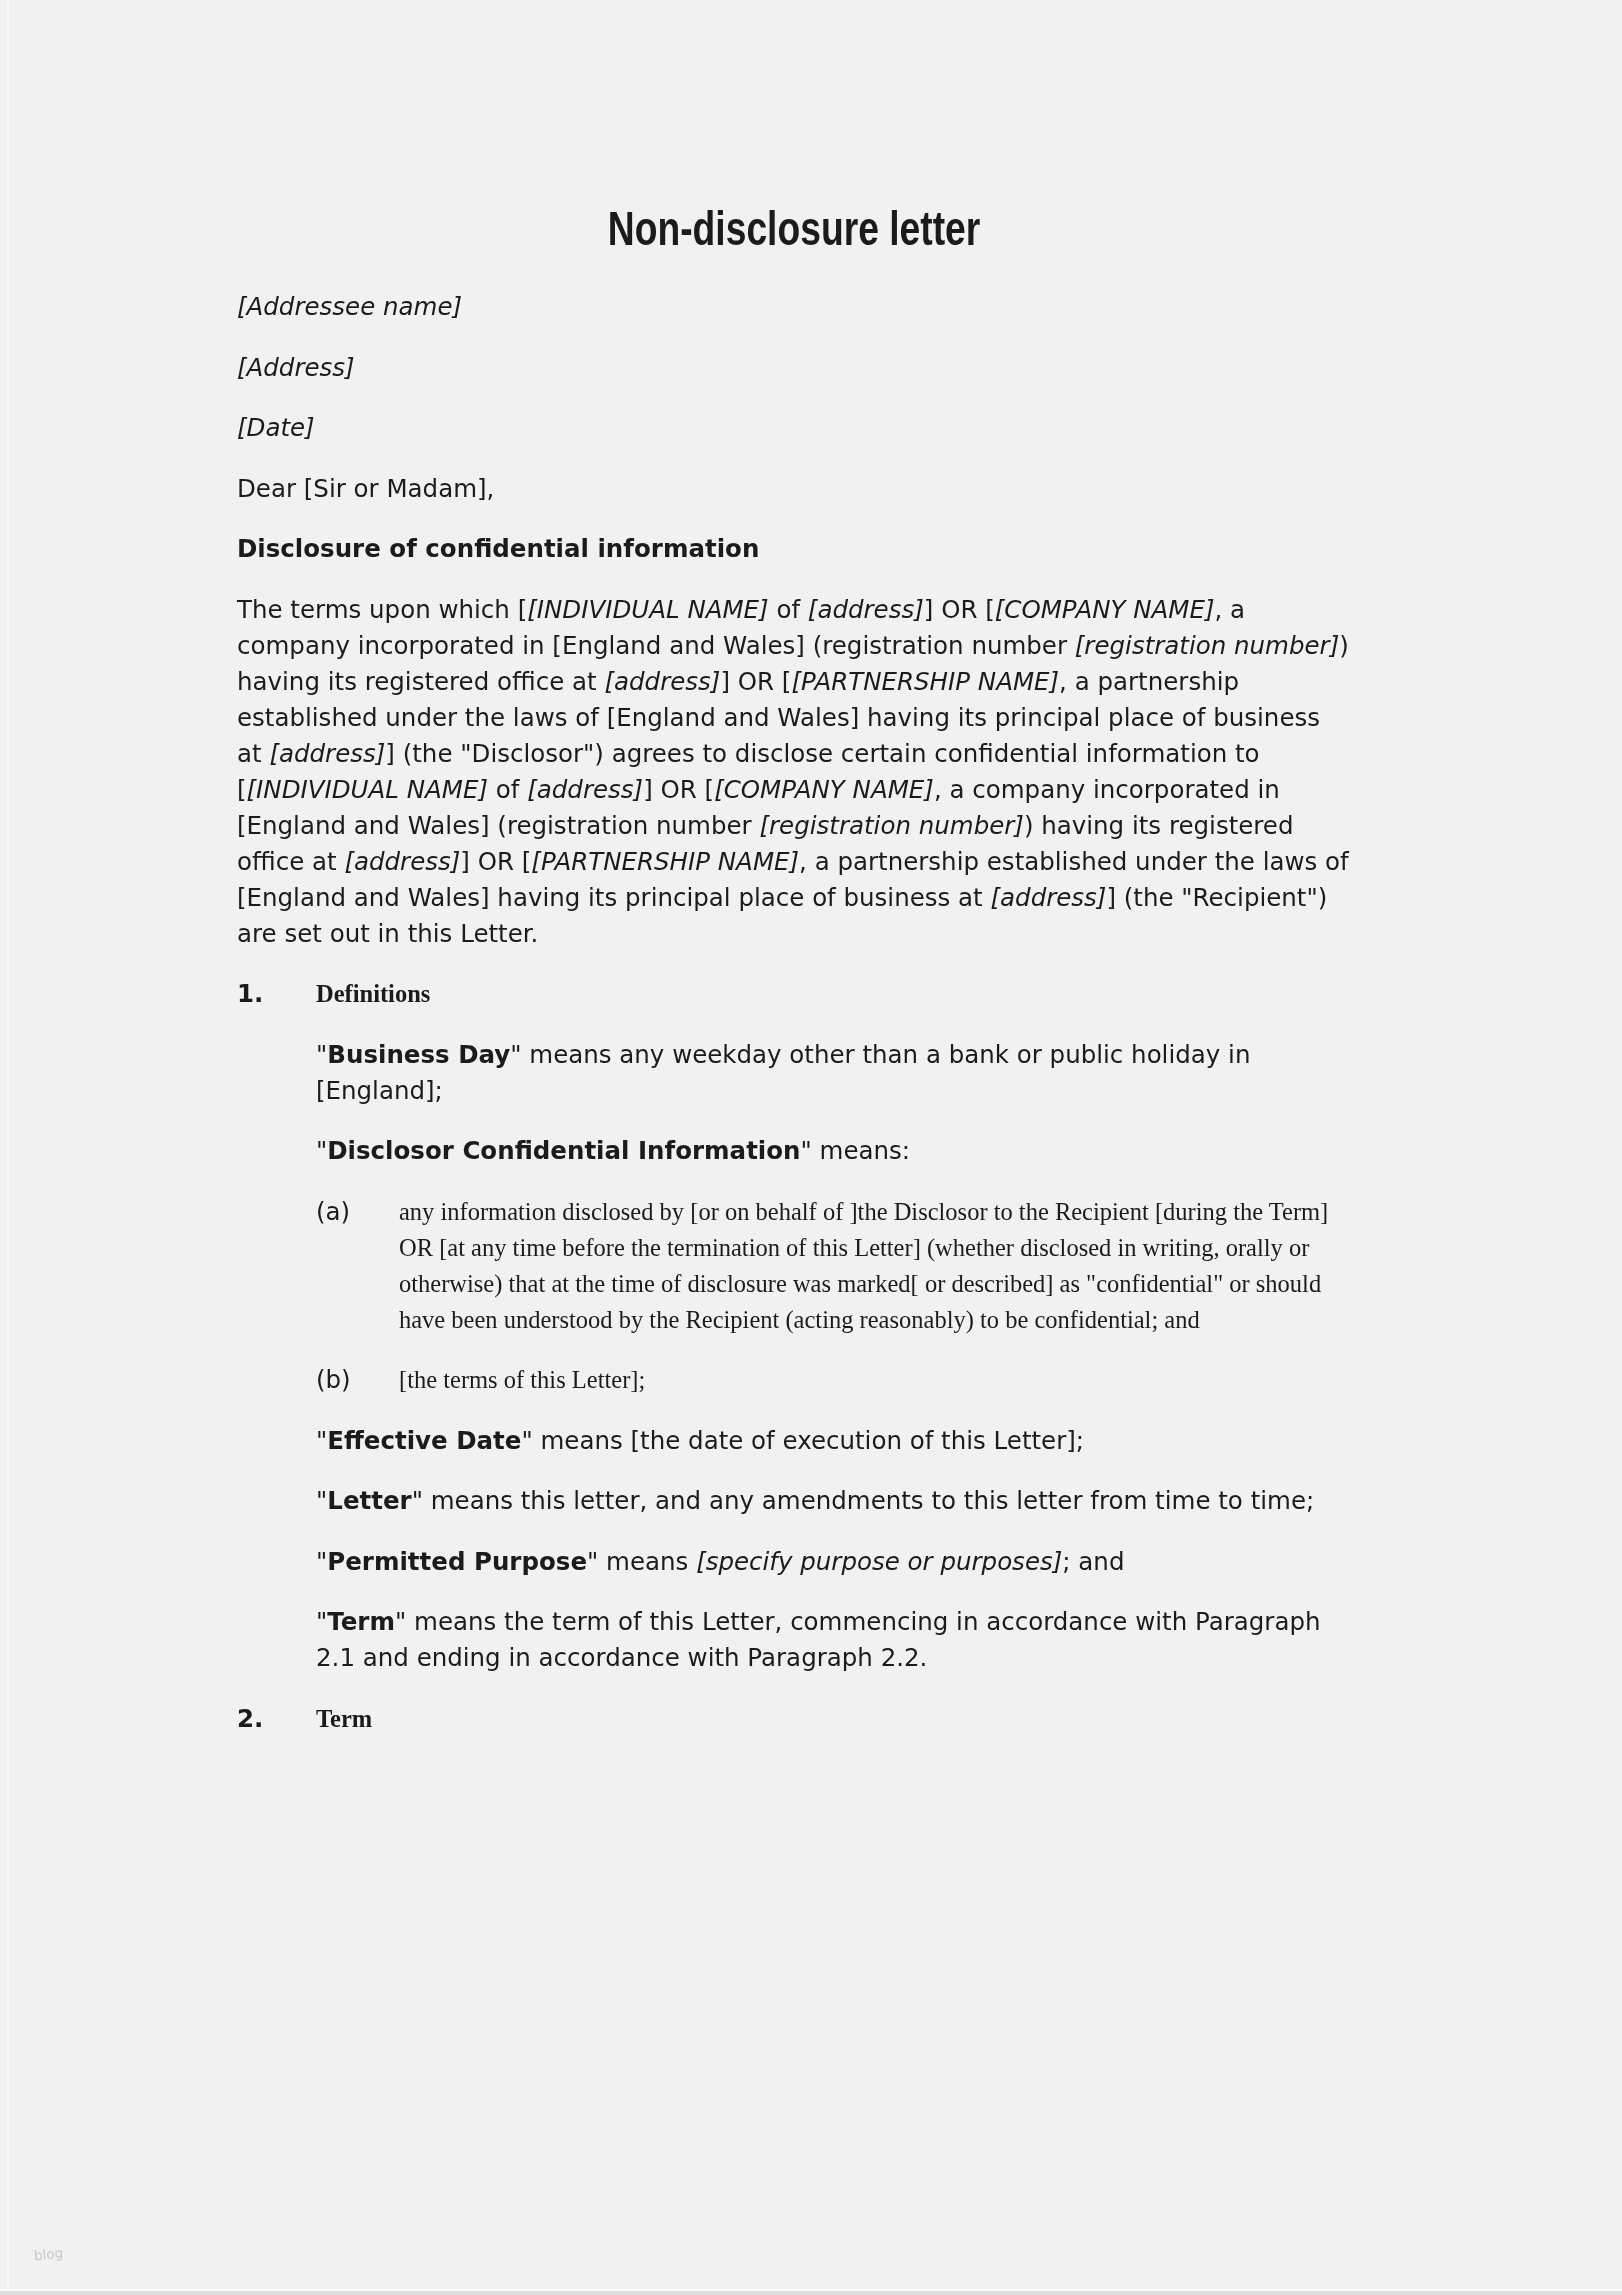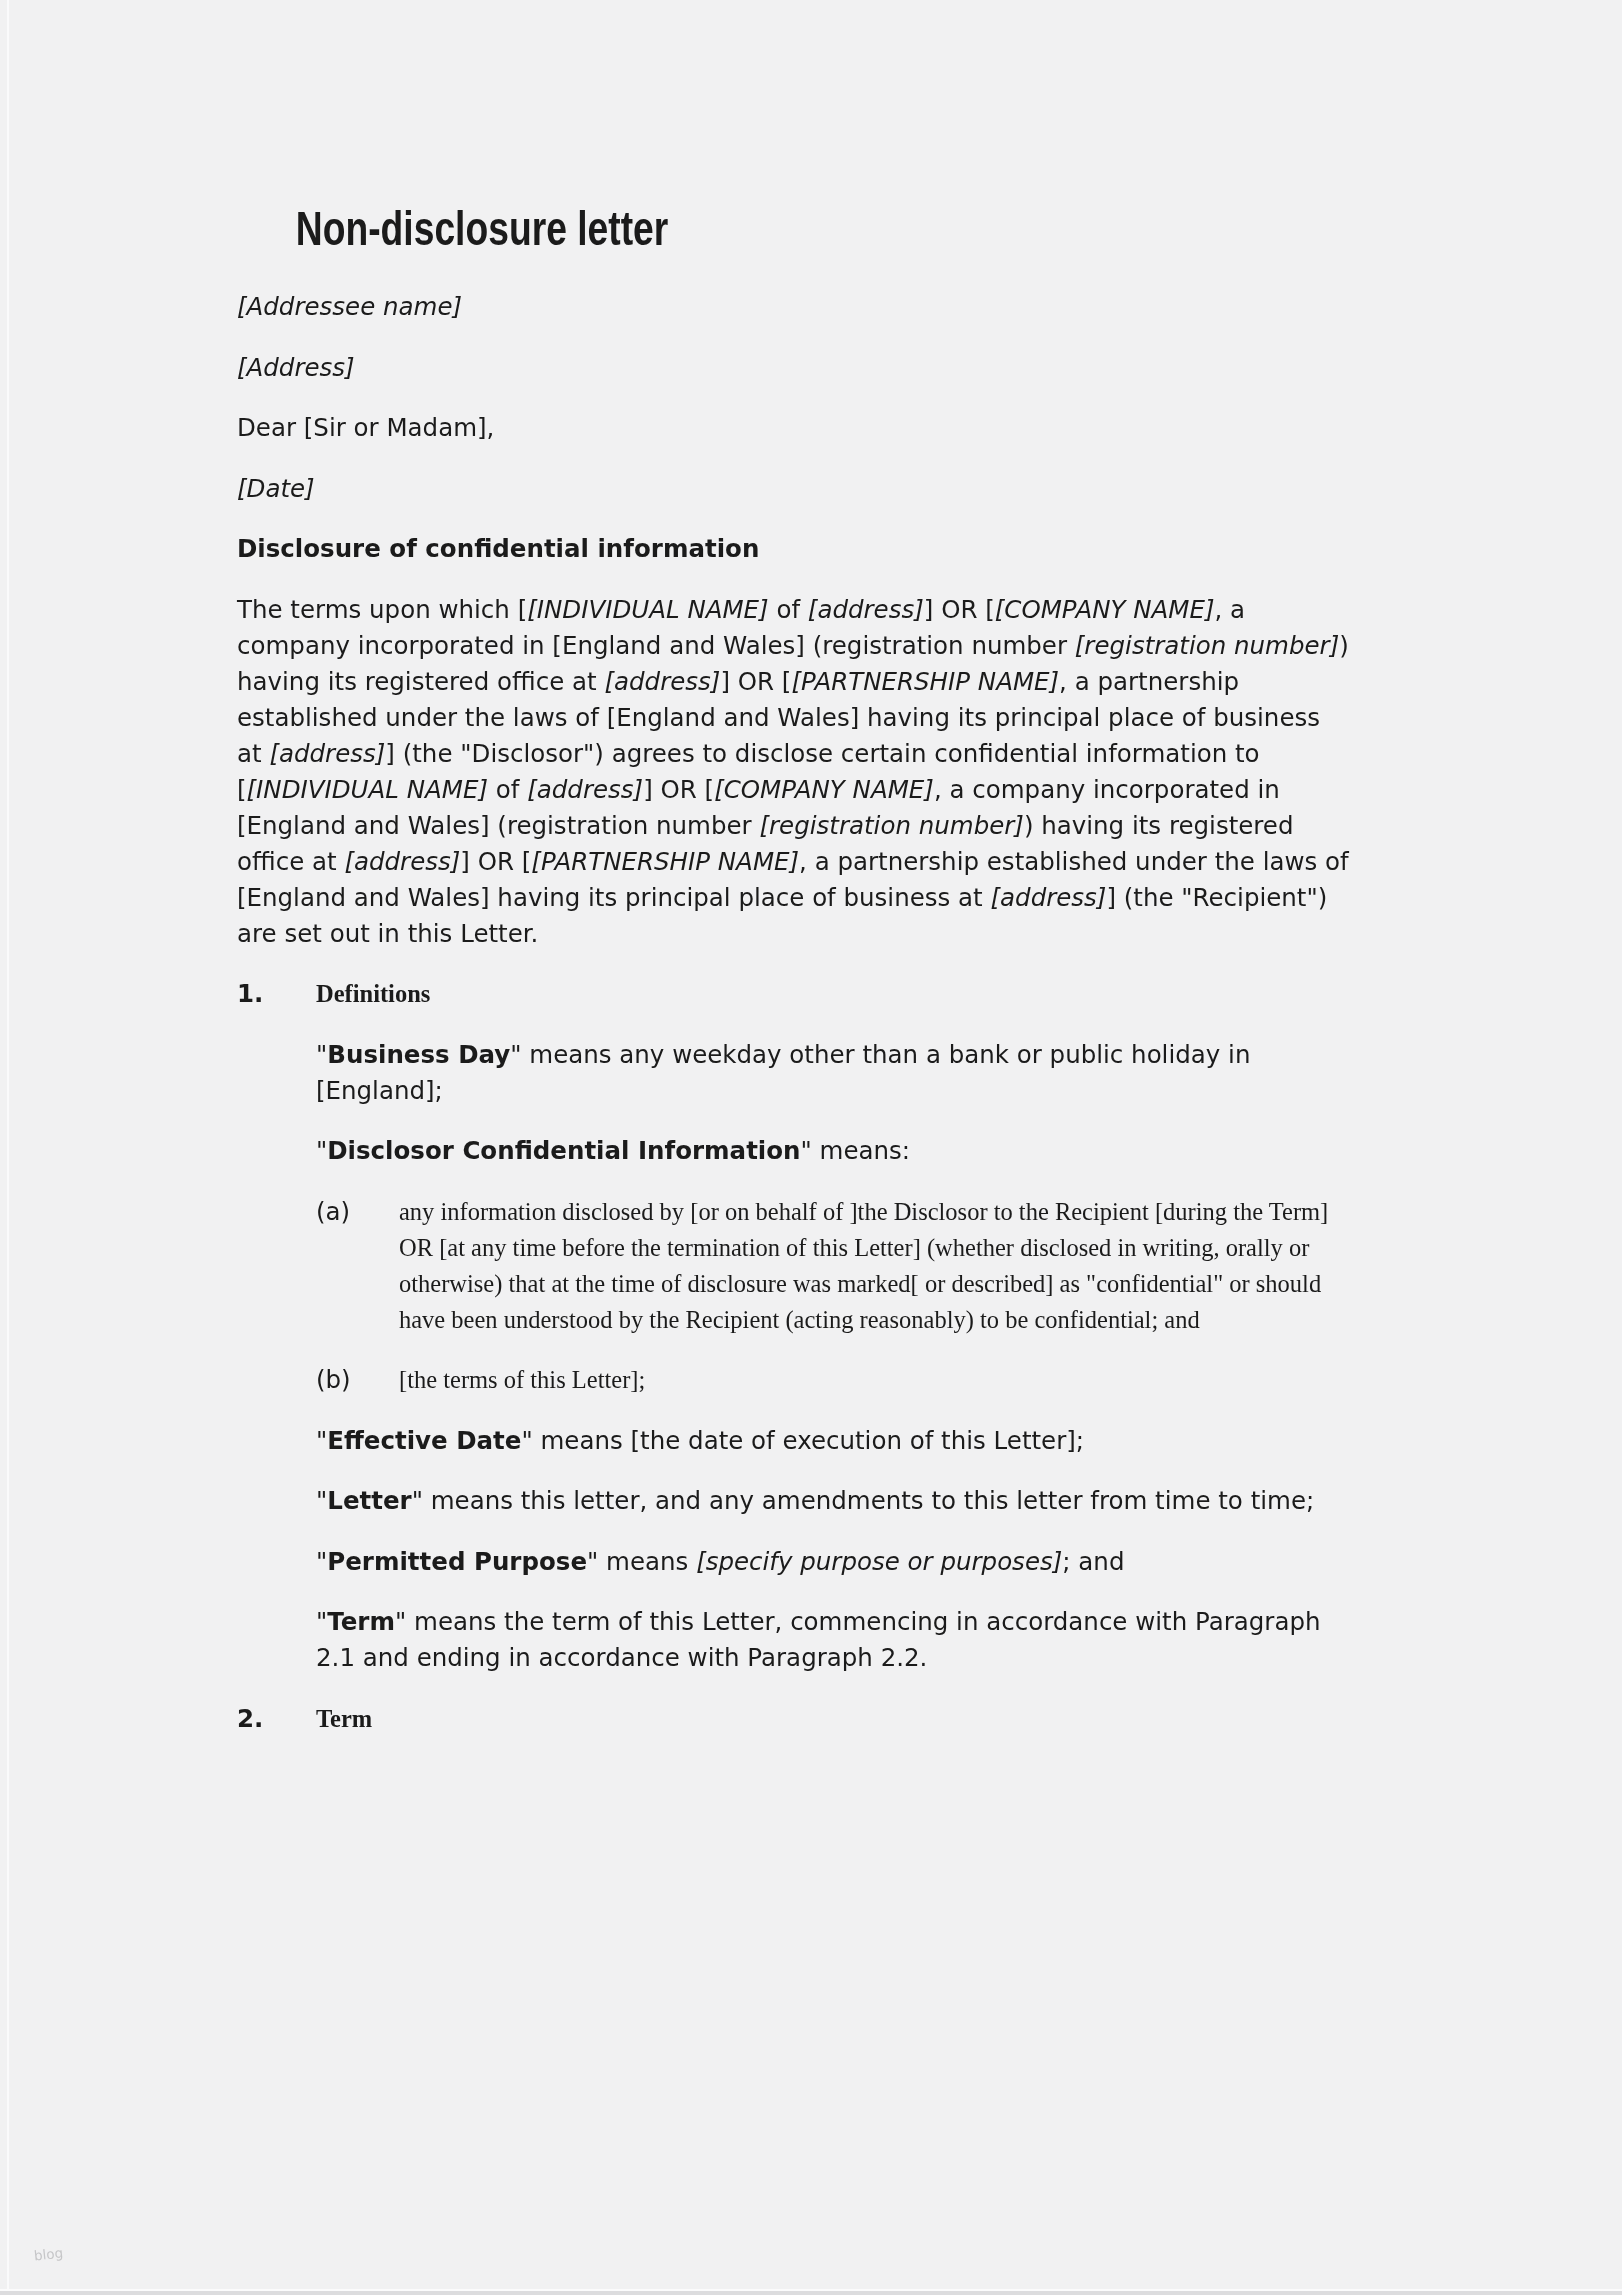--- a/index.html
+++ b/index.html
@@ -44,21 +44,21 @@
     left: 237px;
     top: 200px;
     width: 1115px;
   }
   .block {
     font-size: 24.5px;
     line-height: 36px;
     margin-bottom: 24.5px;
   }
   .title {
-    text-align: left;
+    text-align: center;
     margin-bottom: 32px;
   }
   .title .title-inner {
     display: inline-block;
     font-family: "Liberation Sans", sans-serif;
     font-size: 49px;
     line-height: 57px;
     font-weight: bold;
     transform: scaleX(0.76);
     transform-origin: 50% 50%;
@@ -98,22 +98,22 @@
 </style>
 </head>
 <body>
 
 <div class="page-left-edge"></div>
 
 <div class="content">
     <div class="block title"><span class="title-inner"><span class="seg-b">Non-disclosure letter</span></span></div>
     <div class="block p"><span class="seg-i">[Addressee name]</span></div>
     <div class="block p"><span class="seg-i">[Address]</span></div>
+    <div class="block p"><span class="seg-i">[Date]</span></div>
     <div class="block p"><span>Dear [Sir or Madam],</span></div>
-    <div class="block p"><span class="seg-i">[Date]</span></div>
     <div class="block p"><span class="seg-b">Disclosure of confidential information</span></div>
     <div class="block p"><span>The terms upon which [</span><span class="seg-i">[INDIVIDUAL NAME]</span><span> of </span><span class="seg-i">[address]</span><span>] OR [</span><span class="seg-i">[COMPANY NAME]</span><span>, a company incorporated in [England and Wales] (registration number </span><span class="seg-i">[registration number]</span><span>) having its registered office at </span><span class="seg-i">[address]</span><span>] OR [</span><span class="seg-i">[PARTNERSHIP NAME]</span><span>, a partnership established under the laws of [England and Wales] having its principal place of business at </span><span class="seg-i">[address]</span><span>] (the "Disclosor") agrees to disclose certain confidential information to [</span><span class="seg-i">[INDIVIDUAL NAME]</span><span> of </span><span class="seg-i">[address]</span><span>] OR [</span><span class="seg-i">[COMPANY NAME]</span><span>, a company incorporated in [England and Wales] (registration number </span><span class="seg-i">[registration number]</span><span>) having its registered office at </span><span class="seg-i">[address]</span><span>] OR [</span><span class="seg-i">[PARTNERSHIP NAME]</span><span>, a partnership established under the laws of [England and Wales] having its principal place of business at </span><span class="seg-i">[address]</span><span>] (the "Recipient") are set out in this Letter.</span></div>
     <div class="block hnum">
       <span class="label">1.</span>
       <span class="body-text"><span class="seg-b">Definitions</span></span>
     </div>
     <div class="block def"><span>"</span><span class="seg-b">Business Day</span><span>" means any weekday other than a bank or public holiday in [England];</span></div>
     <div class="block def"><span>"</span><span class="seg-b">Disclosor Confidential Information</span><span>" means:</span></div>
     <div class="block alpha">
       <span class="label">(a)</span>

